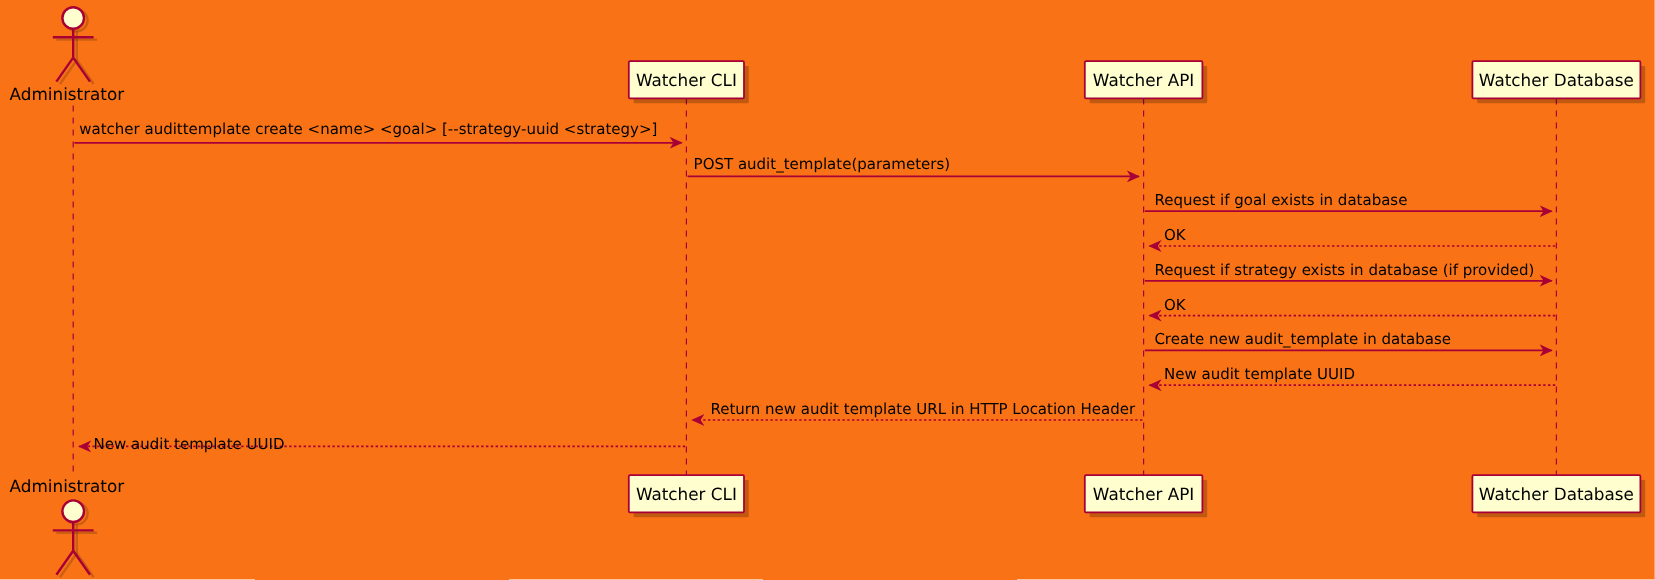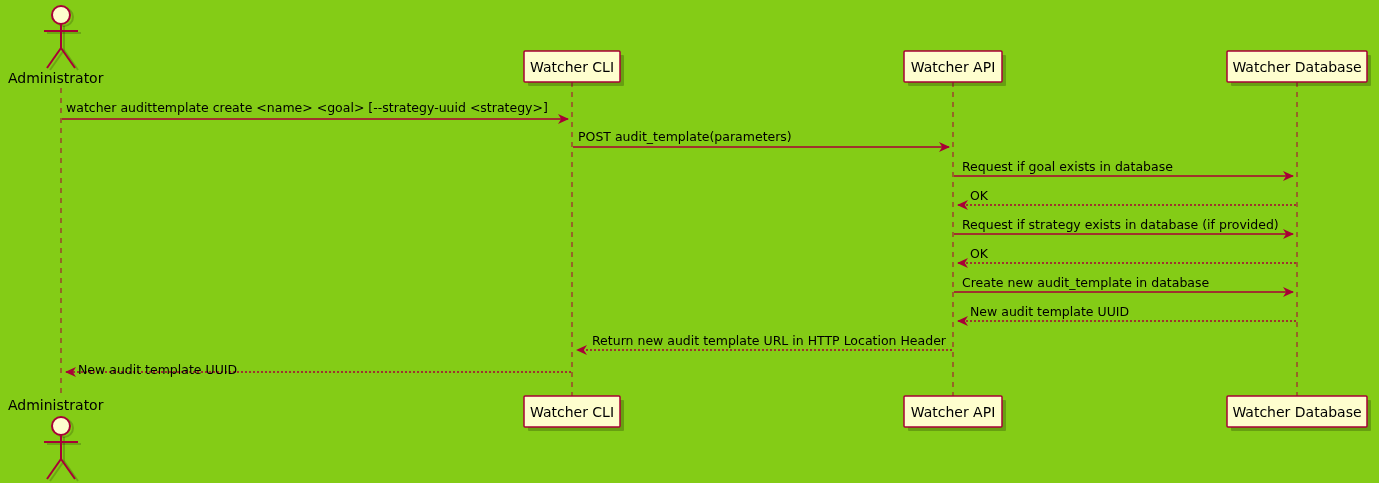--- a/index.html
+++ b/index.html
@@ -8,21 +8,21 @@
     padding: 0;
     background: #FFFFFF;
   }
   body {
     font-family: "DejaVu Sans", sans-serif;
   }
   #diagram-root {
     position: relative;
     width: 1379px;
     height: 483px;
-    background: #84cc16;
+    background: #f97316;
     overflow: hidden;
   }
   svg.diagram-canvas {
     position: absolute;
     left: 0;
     top: 0;
     width: 1379px;
     height: 483px;
     display: block;
   }

